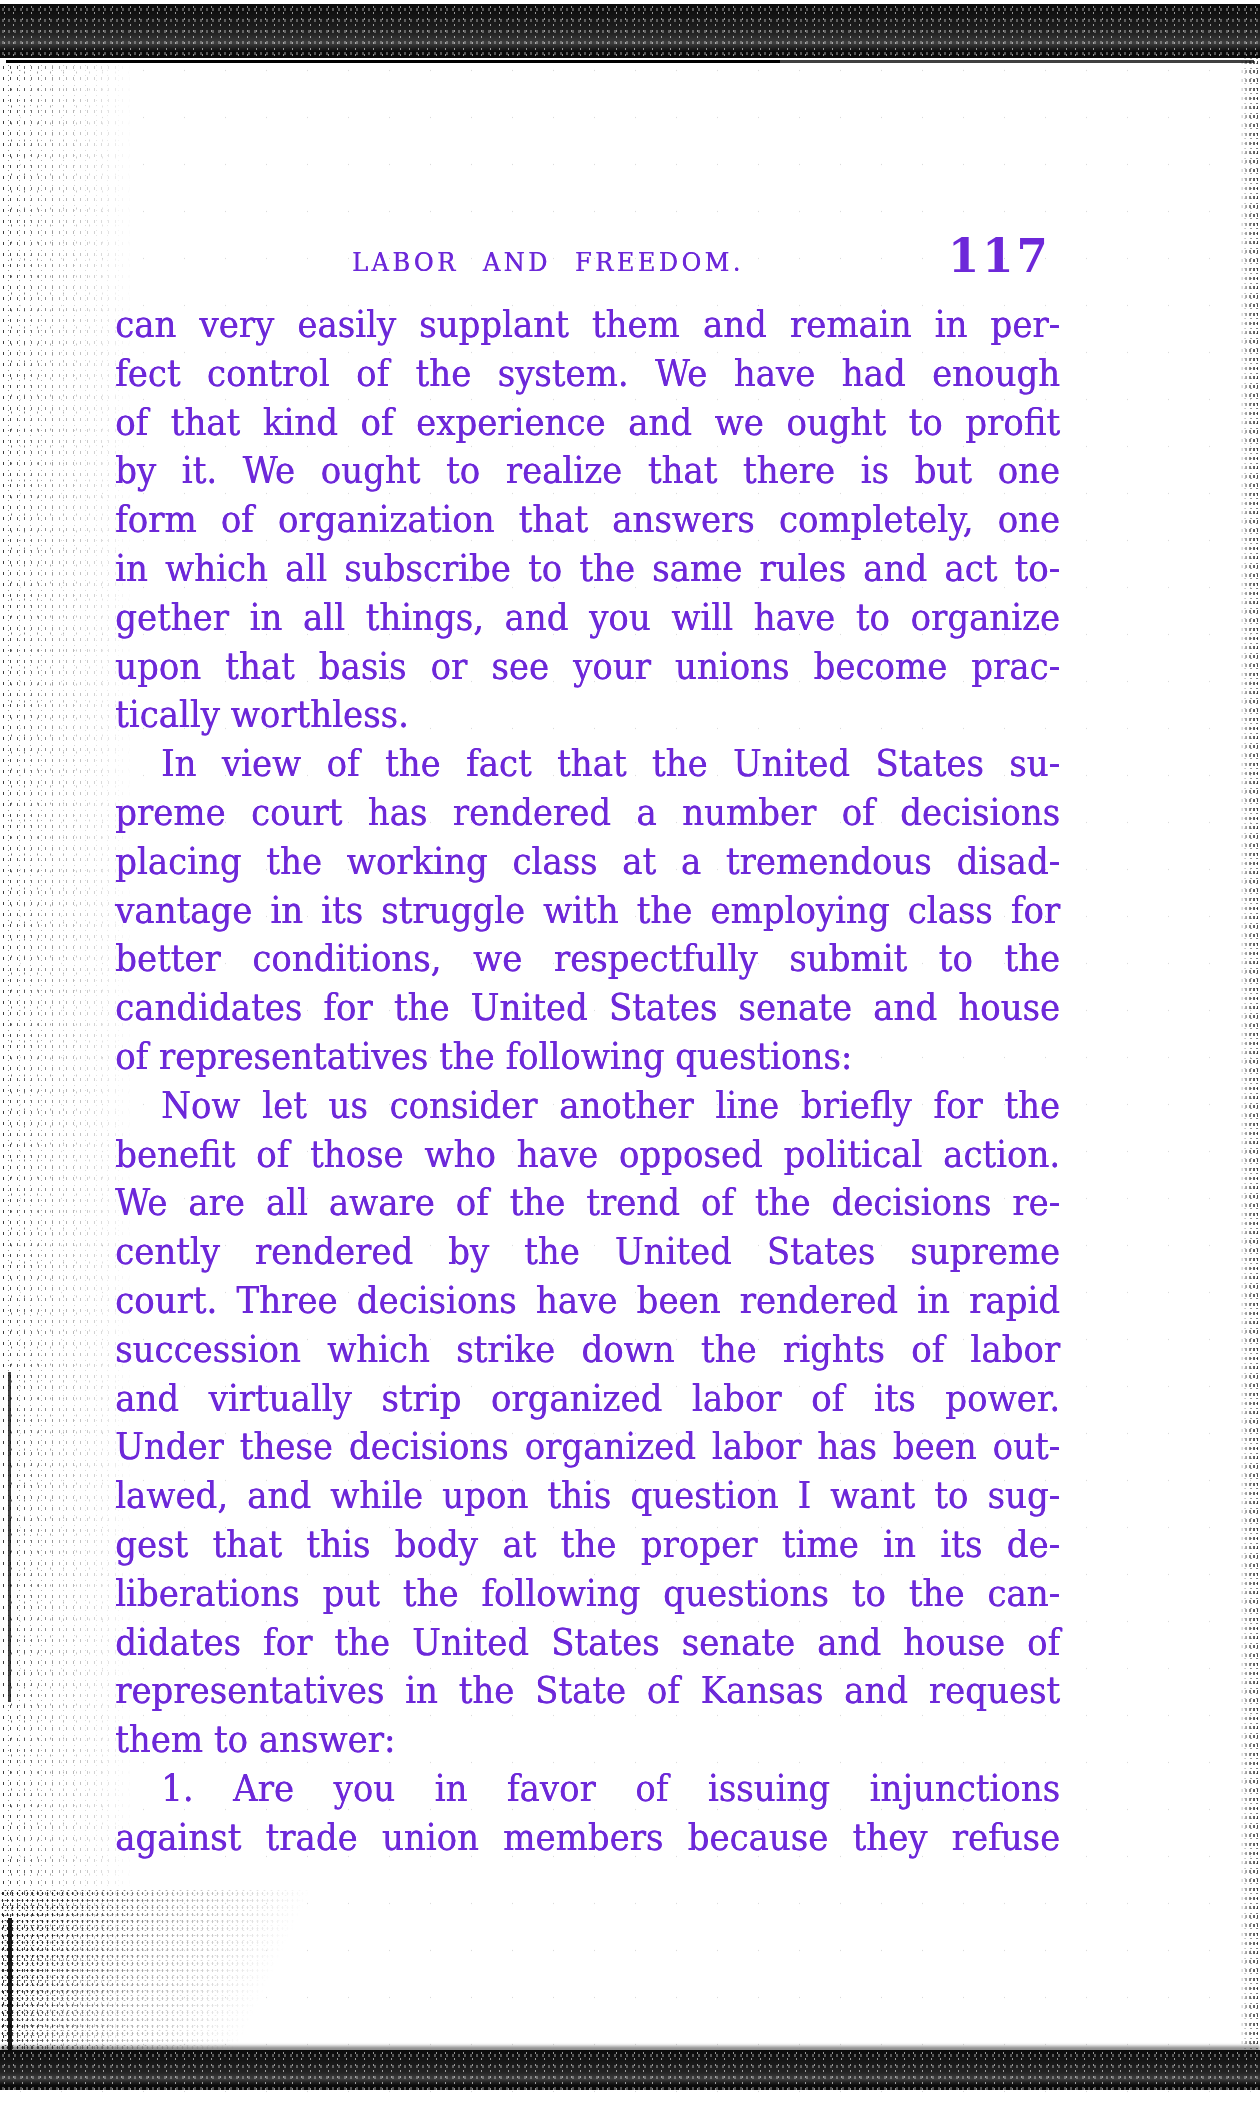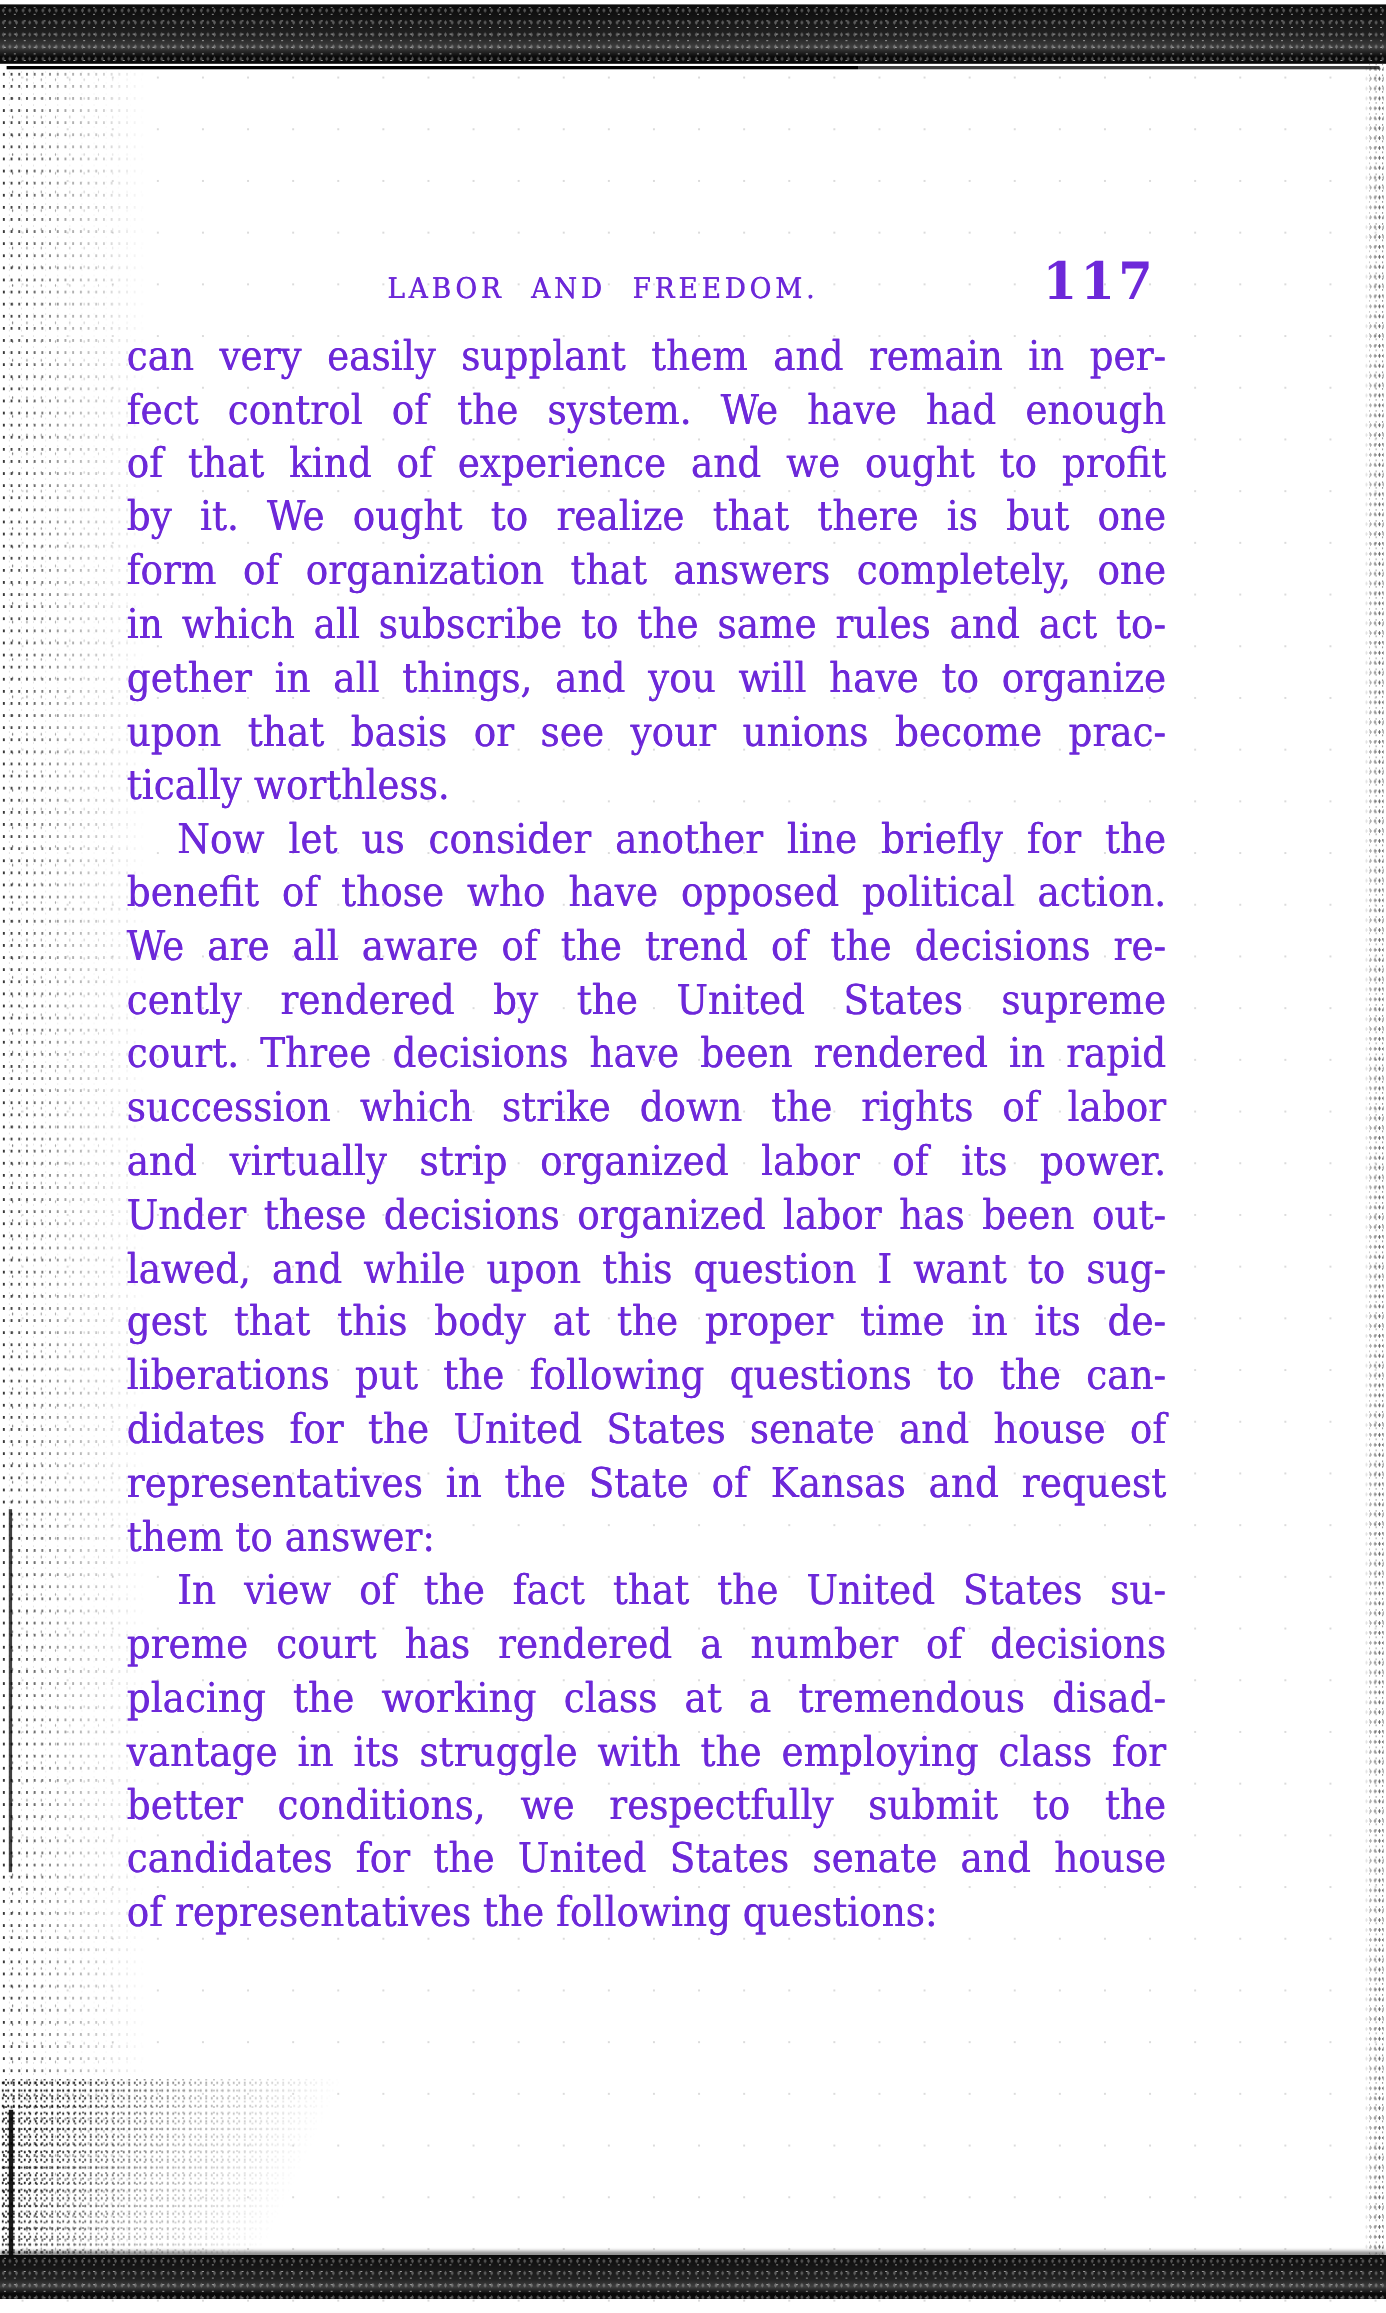--- a/index.html
+++ b/index.html
@@ -122,44 +122,48 @@
       <div class="ln">of that kind of experience and we ought to profit</div>
       <div class="ln">by it. We ought to realize that there is but one</div>
       <div class="ln">form of organization that answers completely, one</div>
       <div class="ln">in which all subscribe to the same rules and act to-</div>
       <div class="ln">gether in all things, and you will have to organize</div>
       <div class="ln">upon that basis or see your unions become prac-</div>
       <div class="ln endp">tically worthless.</div>
     </div>
 
     <div>
+      <div class="ln ind">In view of the fact that the United States su-</div>
+      <div class="ln">preme court has rendered a number of decisions</div>
+      <div class="ln">placing the working class at a tremendous disad-</div>
+      <div class="ln">vantage in its struggle with the employing class for</div>
+      <div class="ln">better conditions, we respectfully submit to the</div>
+      <div class="ln">candidates for the United States senate and house</div>
+      <div class="ln endp">of representatives the following questions:</div>
+    </div>
+
+    <div>
       <div class="ln ind">Now let us consider another line briefly for the</div>
       <div class="ln">benefit of those who have opposed political action.</div>
       <div class="ln">We are all aware of the trend of the decisions re-</div>
       <div class="ln">cently rendered by the United States supreme</div>
       <div class="ln">court. Three decisions have been rendered in rapid</div>
       <div class="ln">succession which strike down the rights of labor</div>
       <div class="ln">and virtually strip organized labor of its power.</div>
       <div class="ln">Under these decisions organized labor has been out-</div>
       <div class="ln">lawed, and while upon this question I want to sug-</div>
       <div class="ln">gest that this body at the proper time in its de-</div>
       <div class="ln">liberations put the following questions to the can-</div>
       <div class="ln">didates for the United States senate and house of</div>
       <div class="ln">representatives in the State of Kansas and request</div>
       <div class="ln endp">them to answer:</div>
     </div>
 
     <div>
-      <div class="ln ind">In view of the fact that the United States su-</div>
-      <div class="ln">preme court has rendered a number of decisions</div>
-      <div class="ln">placing the working class at a tremendous disad-</div>
-      <div class="ln">vantage in its struggle with the employing class for</div>
-      <div class="ln">better conditions, we respectfully submit to the</div>
-      <div class="ln">candidates for the United States senate and house</div>
-      <div class="ln endp">of representatives the following questions:</div>
+      <div class="ln ind">1. Are you in favor of issuing injunctions</div>
+      <div class="ln">against trade union members because they refuse</div>
     </div>
-
 
   </div>
 
   <div class="band band-bottom"></div>
 
 </div>
 
 </body></html>

